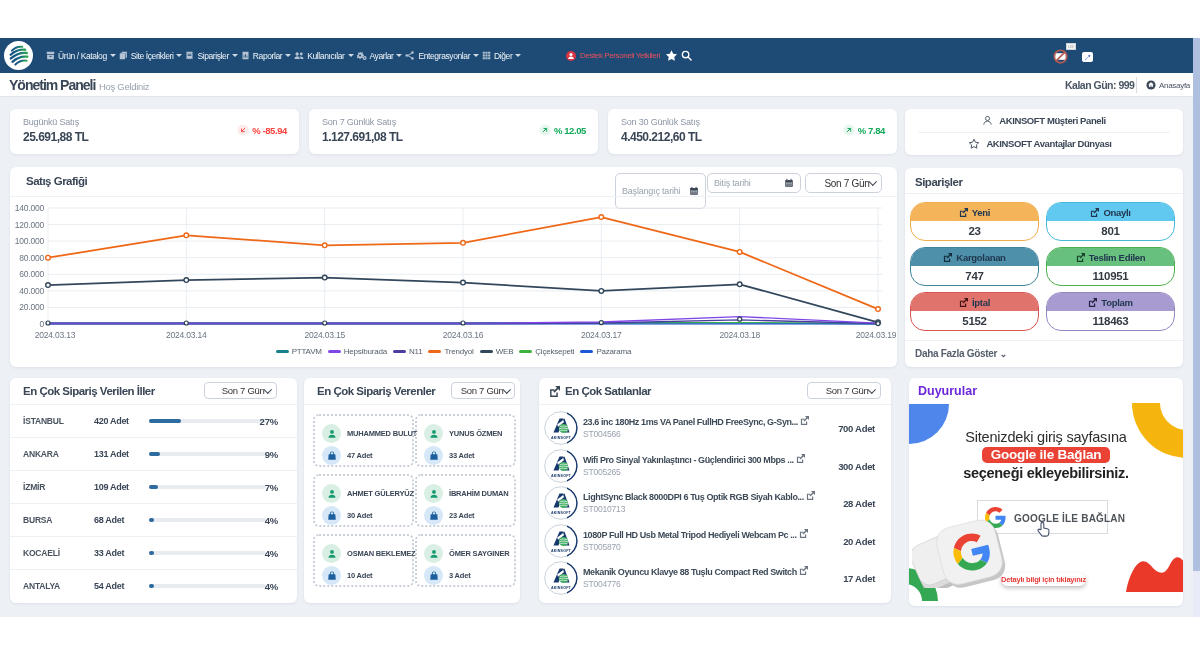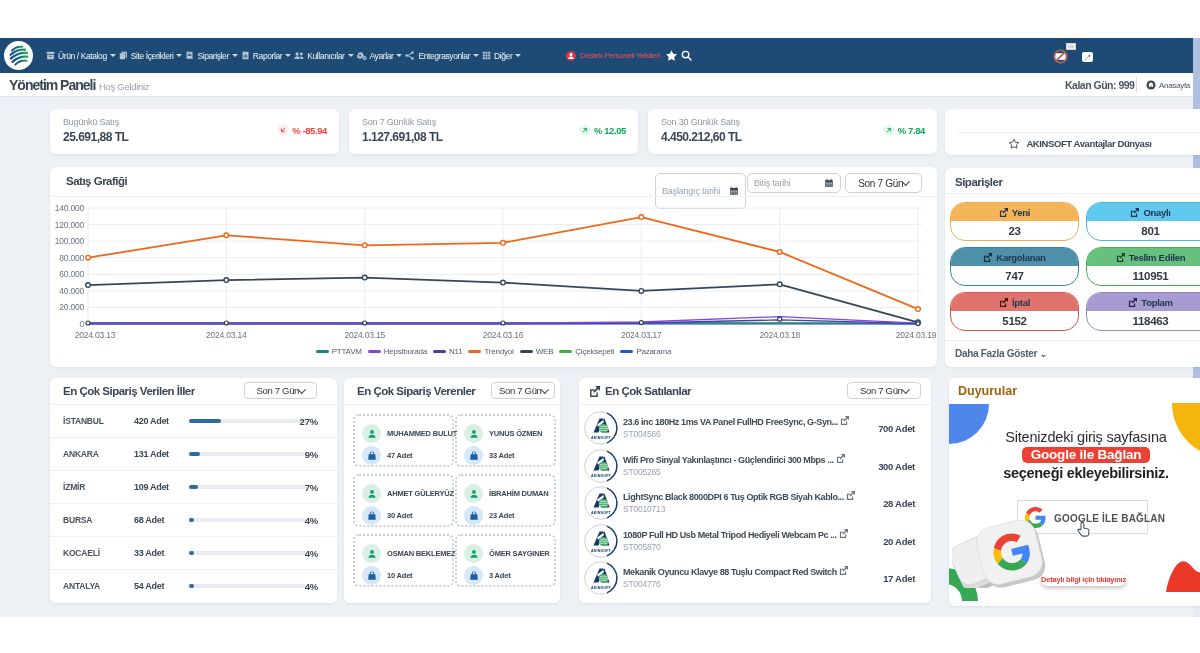--- a/index.html
+++ b/index.html
@@ -11,26 +11,26 @@
   
   .nav { position:absolute; left:0; top:38px; width:1193px; height:35px; background:#1d4b76; }
   .navmenu { position:absolute; top:0; height:35px; display:flex; align-items:center; color:#f2f6fa; font-size:8.5px; letter-spacing:-0.4px; }
   .mi { display:flex; align-items:center; white-space:nowrap; }
   .mi svg { margin-right:3px; opacity:.85; }
   .caret { display:inline-block; width:0; height:0; border-left:3px solid transparent; border-right:3px solid transparent; border-top:3.5px solid #cfd9e4; margin-left:3px; }
   
   .crumb { position:absolute; left:0; top:73px; width:1193px; height:24px; background:#fff; border-bottom:1px solid #e2e6ec; }
   
   .content { position:absolute; left:0; top:97px; width:1193px; height:520px; background:#edf0f5; }
-  .card { position:absolute; background:#fff; border-radius:6px; box-shadow:0 1px 3px rgba(40,60,90,.08);margin-left:40px; }
+  .card { position:absolute; background:#fff; border-radius:6px; box-shadow:0 1px 3px rgba(40,60,90,.08); }
   .lbl { color:#8d96a5; font-size:9px; letter-spacing:-0.2px; }
   .val { color:#3a4656; font-size:12px; font-weight:bold; letter-spacing:-0.5px; }
   .badge { font-size:9.5px; font-weight:bold; display:flex; align-items:flex-end; letter-spacing:-0.4px; }
   .ttl { color:#3a4656; font-size:11.5px; font-weight:bold; letter-spacing:-0.5px; white-space:nowrap; }
-  .sel { position:absolute; border:1px solid #ccd2dc; border-radius:4px; background:#fff; color:#5a6472; font-size:9.5px; letter-spacing:-0.3px; display:flex; align-items:center; padding:0 6px; justify-content:center; white-space:nowrap; }
+  .sel { position:absolute; border:1px solid #ccd2dc; border-radius:4px; background:#fff; color:#5a6472; font-size:9.5px; letter-spacing:-0.3px; display:flex; align-items:center; padding:0 6px; justify-content:flex-end; white-space:nowrap; }
   .selcaret { width:5.5px; height:5.5px; border-right:1.6px solid #3c4654; border-bottom:1.6px solid #3c4654; transform:rotate(45deg) translate(-1px,-1px); }
   .dinput { position:absolute; border:1px solid #ccd2dc; border-radius:4px; background:#fff; color:#9aa3b0; font-size:9px; letter-spacing:-0.2px; display:flex; align-items:center; padding:0 6px; justify-content:space-between; white-space:nowrap; }
   .hr { position:absolute; background:#edf0f4; height:1px; }
   
   .sbthumb { position:absolute; left:1193px; top:38px; width:7px; height:533px; background:#aebfdf; }
   .sbtrack { position:absolute; left:1193px; top:571px; width:7px; height:46px; background:#e9eaf8; }
   
   .otile { position:absolute; width:129px; height:39px; border:1px solid; border-radius:15px; overflow:hidden; background:#fff; }
   .oh { height:18px; display:flex; align-items:center; justify-content:center; font-size:9.5px; font-weight:bold; letter-spacing:-0.3px; color:#21374f; }
   .ob { height:20px; display:flex; align-items:center; justify-content:center; font-size:11.5px; font-weight:bold; letter-spacing:-0.3px; color:#333a42; }
@@ -181,20 +181,27 @@
       <span class="lbl abs" style="left:13px;top:8px">Son 30 Günlük Satış</span>
       <span class="val abs" style="left:13px;top:21px">4.450.212,60 TL</span>
       <span class="badge abs" style="right:12px;top:15px;color:#0fa958">
         <svg width="12" height="12" viewBox="0 0 15 15" style="margin-right:3px">
             <circle cx="7.5" cy="7.5" r="7" fill="#e7f7ee"></circle>
             <path d="M5.2 9.8 9.1 5.9M6.2 5.6h3.4V9" stroke="#0fa958" stroke-width="1.2" fill="none" stroke-linecap="round" stroke-linejoin="round"></path>
           </svg>
         % 7.84</span>
     </div>
     <div class="card" style="left:905px;top:109px;width:278px;height:46px">
+      <div class="abs" style="left:0;top:0;width:278px;height:23px;display:flex;align-items:center;justify-content:center;color:#3a4656;font-size:9.5px;font-weight:bold;letter-spacing:-0.4px">
+        <svg width="11" height="11" viewBox="0 0 24 24" fill="none" stroke="#4a5563" stroke-width="2" style="margin-right:6px">
+            <circle cx="12" cy="7.5" r="4.5"></circle>
+            <path d="M4 21c0-4.4 3.6-7.5 8-7.5s8 3.1 8 7.5"></path>
+          </svg>
+        AKINSOFT Müşteri Paneli
+      </div>
       <div class="hr" style="left:13px;top:23px;width:252px"></div>
       <div class="abs" style="left:0;top:23px;width:270px;height:23px;display:flex;align-items:center;justify-content:center;color:#3a4656;font-size:9.5px;font-weight:bold;letter-spacing:-0.4px">
         <svg width="12" height="12" viewBox="0 0 24 24" fill="none" stroke="#4a5563" stroke-width="2" style="margin-right:6px">
             <path d="M12 2.5l2.9 5.9 6.5.9-4.7 4.6 1.1 6.5L12 17.3l-5.8 3.1 1.1-6.5L2.6 9.3l6.5-.9z" stroke-linejoin="round"></path>
           </svg>
         AKINSOFT Avantajlar Dünyası
       </div>
     </div>
   </div>
   <div class="card" id="chartcard" style="left:10px;top:167px;width:887px;height:200px">
@@ -563,21 +570,21 @@
         </svg>
       <span class="ptitle">Mekanik Oyuncu Klavye 88 Tuşlu Compact Red Switch <svg width="9" height="9" viewBox="0 0 10 10" style="opacity:.75">
             <path d="M1 3h4v1.3H2.3v4.4h4.4V6H8v4H1z" fill="#3a4656"></path>
             <path d="M5.5 0H10v4.5L8.3 2.8 5 6.1 3.9 5l3.3-3.3z" fill="#3a4656"></path>
           </svg></span>
       <span class="pcode">ST004776</span>
         <span class="padet">17 Adet</span>
     </div>
   </div>
   <div class="card" id="ann" style="left:909px;top:378px;width:274px;height:228px;overflow:hidden">
-    <span class="abs" style="left:9px;top:6px;font-size:12.5px;font-weight:bold;color:#a16207">Duyurular</span>
+    <span class="abs" style="left:9px;top:6px;font-size:12.5px;font-weight:bold;color:#6d28d9">Duyurular</span>
 
     <svg class="abs" style="left:0;top:0" width="274" height="228" viewBox="0 0 274 228">
       <path d="M0 26 H40 A40 40 0 0 1 0 66 Z" fill="#4f86ec"></path>
       <path d="M223 25 A55 55 0 0 0 278 80 L278 52 A27 27 0 0 1 251 25 Z" fill="#f6b50c"></path>
       <path d="M-4 190 A33 33 0 0 1 29 223 L13 223 A17 17 0 0 0 -4 206 Z" fill="#34a853"></path>
       <path d="M217 214 C219 202 224 189 230.5 184.5 C236 181 240.5 186 244 190 C247 193.5 252 196.5 256 193.5 C260 190.5 261 184.5 264.7 181 C268 178 271 179 274 182.5 L274 214 Z" fill="#ea3829"></path>
     </svg>
     <div class="abs" style="left:0;top:51px;width:274px;text-align:center;font-size:14.5px;color:#2d2d2d;letter-spacing:-0.2px">Sitenizdeki giriş sayfasına</div>
     <div class="abs" style="left:0;top:67px;width:274px;text-align:center"><span style="display:inline-block;background:#ea4335;color:#fff;font-size:13.5px;font-weight:bold;letter-spacing:-0.2px;border-radius:5px;padding:0 9px 1px;white-space:nowrap">Google ile Bağlan</span></div>
     <div class="abs" style="left:0;top:87px;width:274px;text-align:center;font-size:14.5px;font-weight:bold;letter-spacing:-0.3px;color:#222">seçeneği ekleyebilirsiniz.</div>

